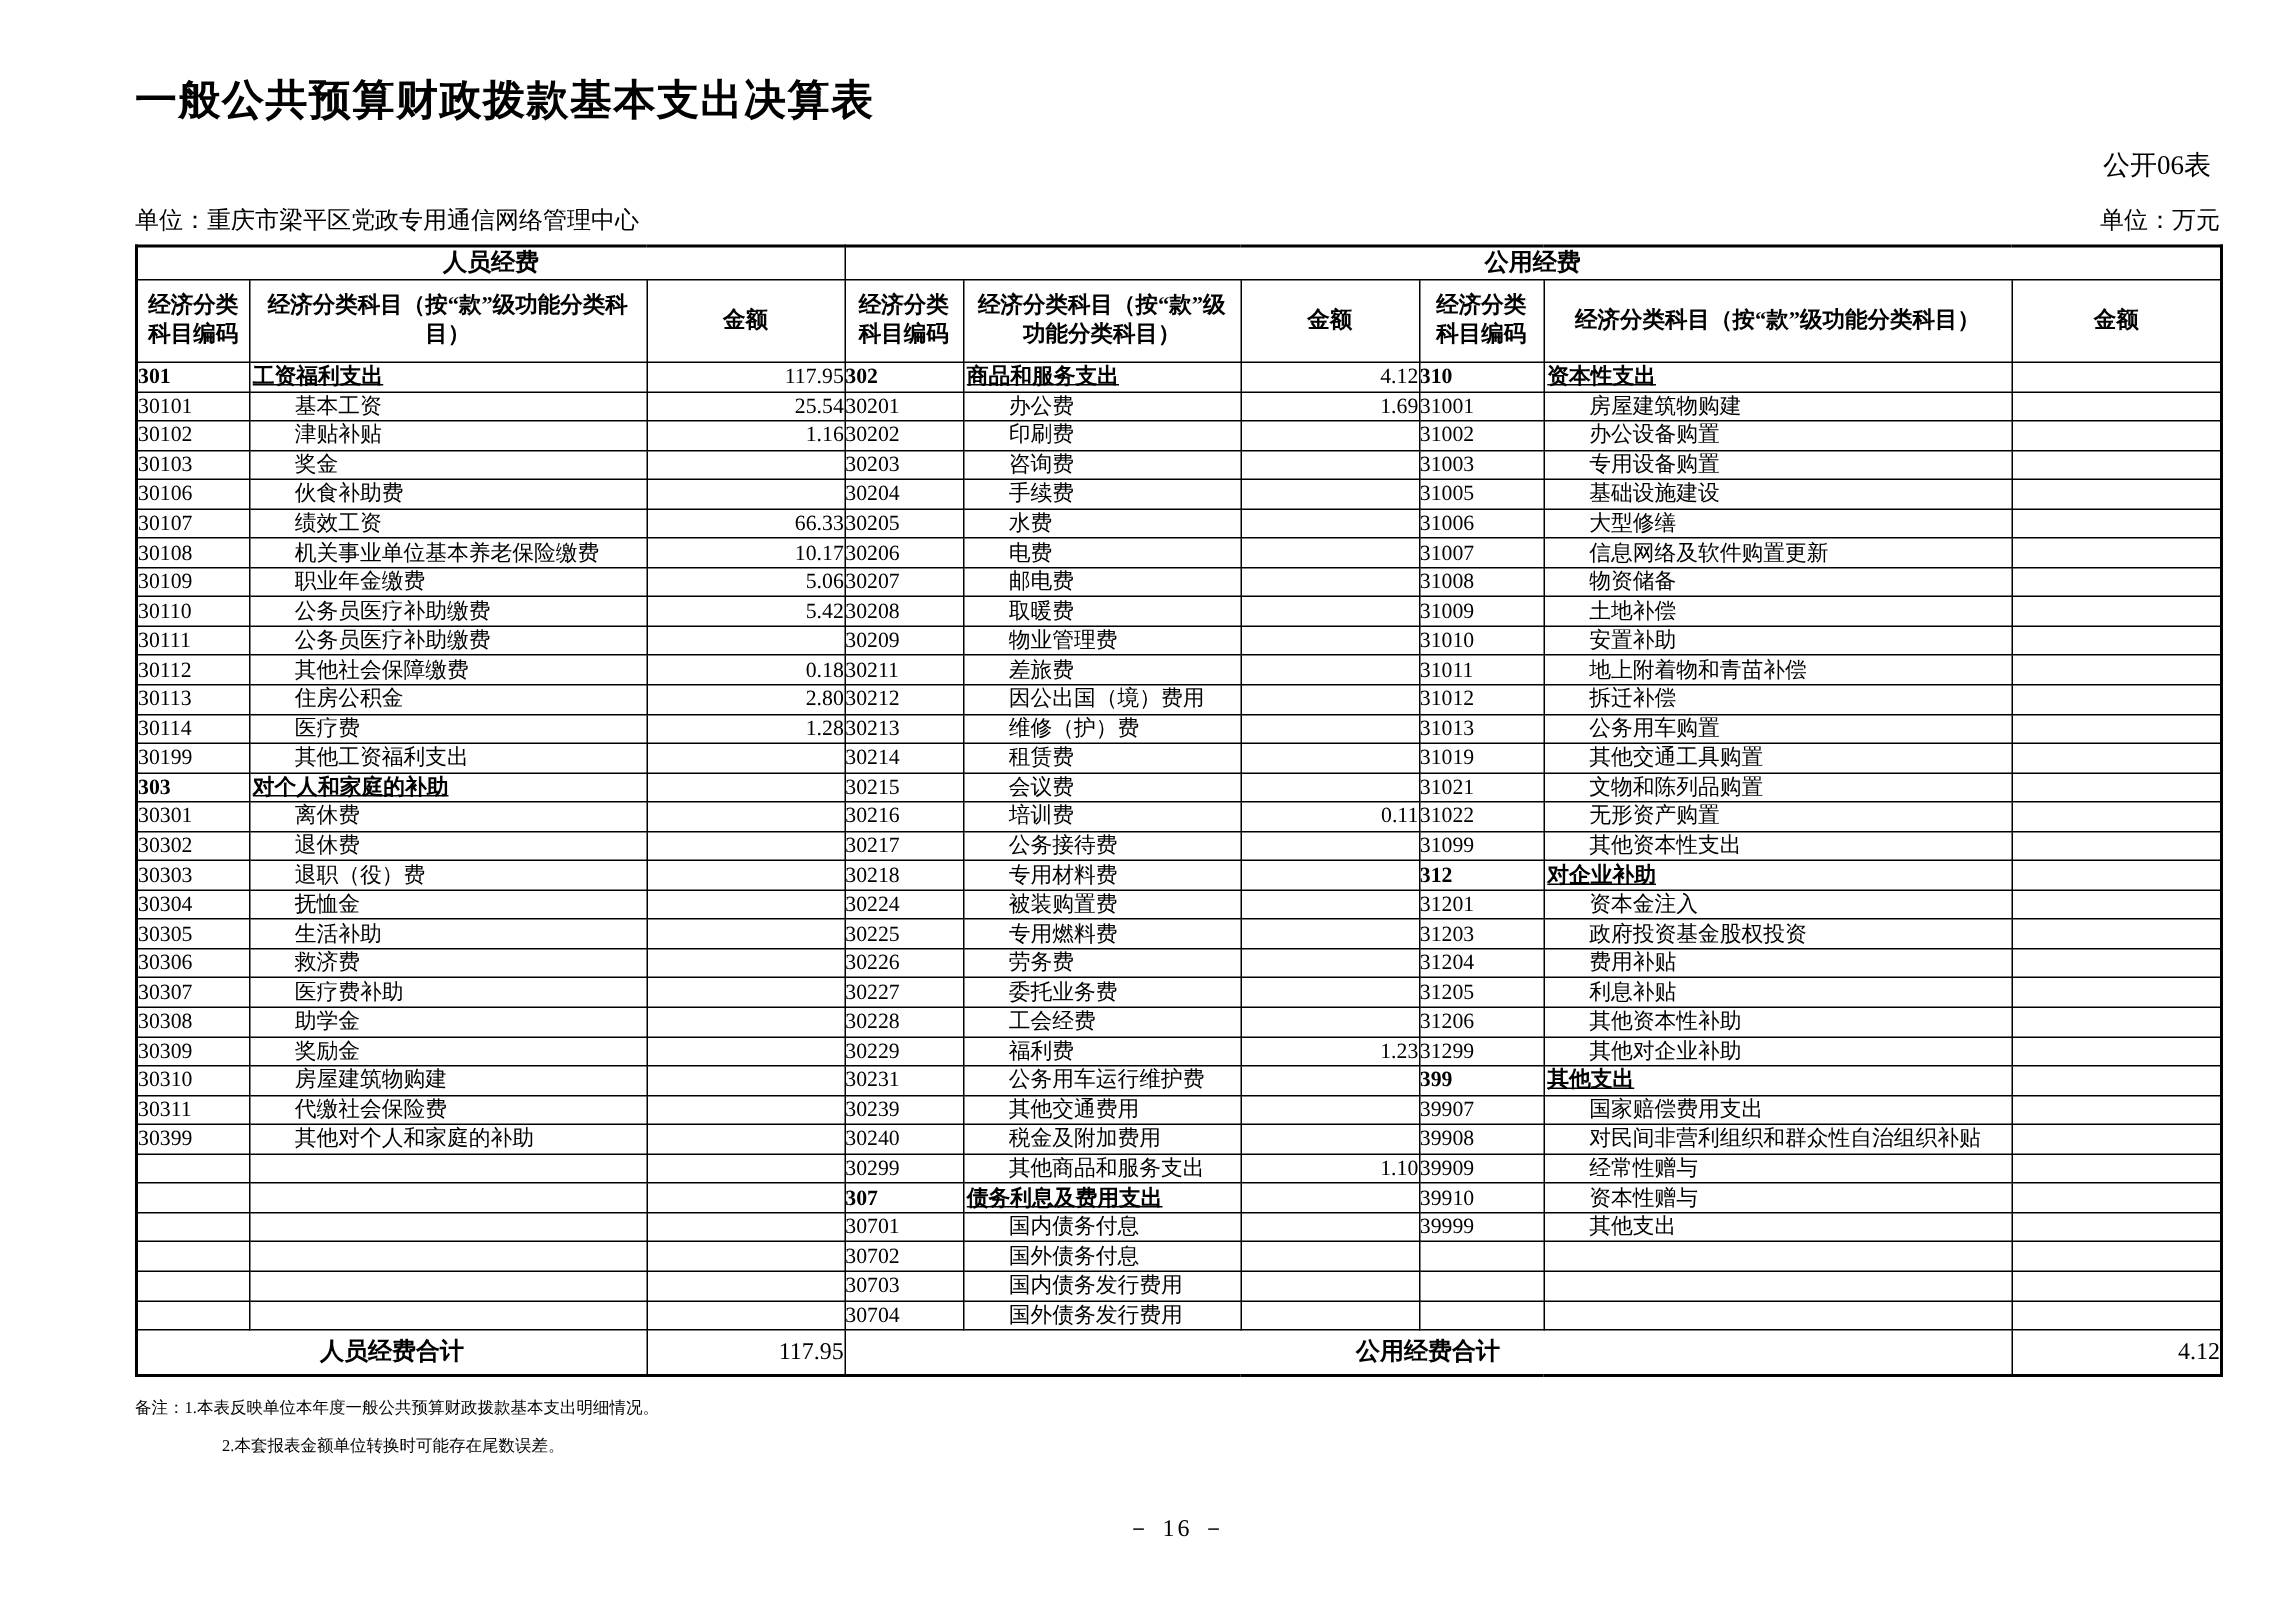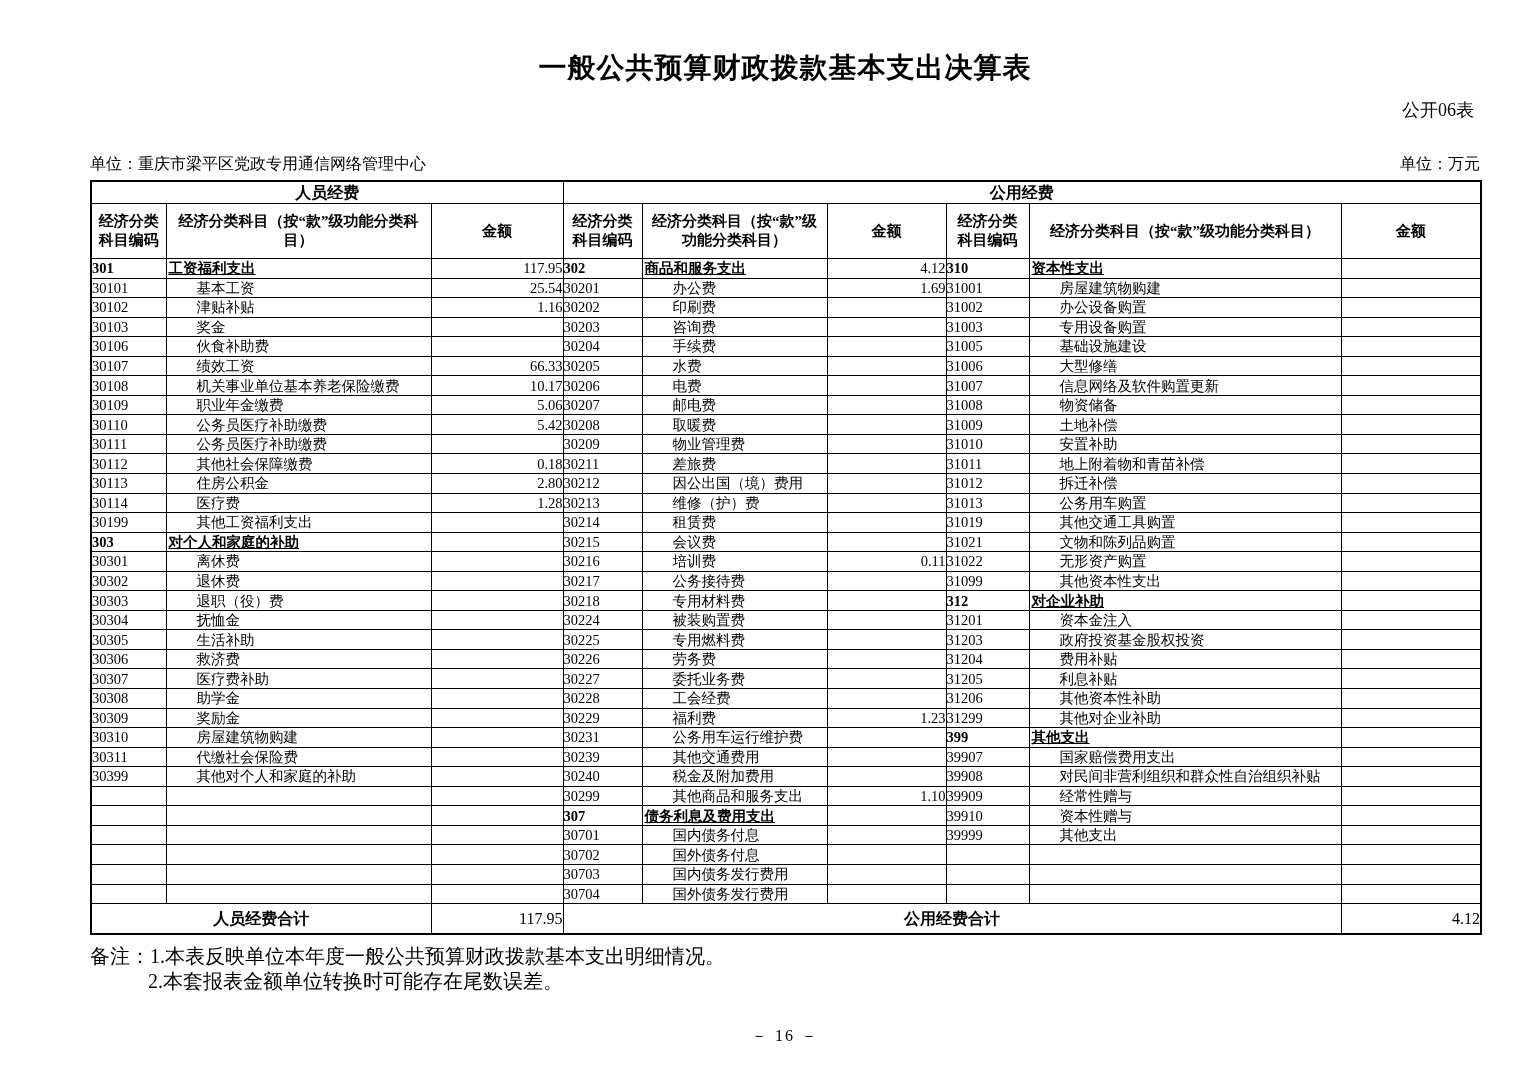--- a/index.html
+++ b/index.html
@@ -3,48 +3,48 @@
 <meta charset="utf-8">
 <style>
   html,body{margin:0;padding:0;background:#ffffff;}
   .page{
     width:1515px;height:1069px;position:relative;background:#ffffff;
     font-family:"Liberation Serif","DejaVu Serif",serif;color:#000;
     overflow:hidden;
   }
   .content{width:1390px;margin-left:90px;}
   .title{
-    padding-top:50px;text-align:center;font-size:28px;font-weight:bold;
+    padding-top:50px;text-align:left;font-size:28px;font-weight:bold;
     letter-spacing:1px;line-height:36px;
   }
   .table-code{text-align:right;font-size:18px;margin-top:12px;padding-right:6px;}
   .unit-row{
     display:flex;justify-content:space-between;align-items:flex-end;
-    font-size:16px;margin-top:32px;margin-bottom:5px;
+    font-size:16px;margin-top:15px;margin-bottom:5px;
   }
   table.main{
     border-collapse:collapse;table-layout:fixed;width:1390px;
     border:2px solid #000;
   }
   table.main th, table.main td{
     border:1px solid #000;padding:0;overflow:hidden;
     font-size:14.5px;line-height:18px;vertical-align:middle;
   }
   tr.group-row th{height:21px;font-size:16px;font-weight:bold;text-align:center;}
   tr.col-head-row th{height:54px;font-weight:bold;text-align:center;font-size:15px;padding:0 4px;line-height:19px;}
   tbody td{height:18.55px;white-space:nowrap;}
   td.code{padding-left:3px;font-size:15px;text-align:left;}
   td.code.cat{font-weight:bold;}
   td.name{text-align:left;}
   td.name.cat{font-weight:bold;padding-left:2px;text-decoration:underline;}
   td.name.detail{padding-left:30px;}
   td.amt{text-align:right;padding-right:2px;font-size:15px;}
   tr.totals-row td{height:29px;font-size:16px;}
   td.total-label{font-weight:bold;text-align:center;}
-  .notes{font-size:20px;margin-top:9px;line-height:25px;}
+  .notes{font-size:11px;margin-top:9px;line-height:25px;}
   .notes .note2{padding-left:58px;}
   .page-number{text-align:center;font-size:16px;margin-top:32px;letter-spacing:2px;}
 </style>
 </head>
 <body>
 
 <div class="page">
   <div class="content">
     <div class="title">一般公共预算财政拨款基本支出决算表</div>
     <div class="table-code">公开06表</div>

